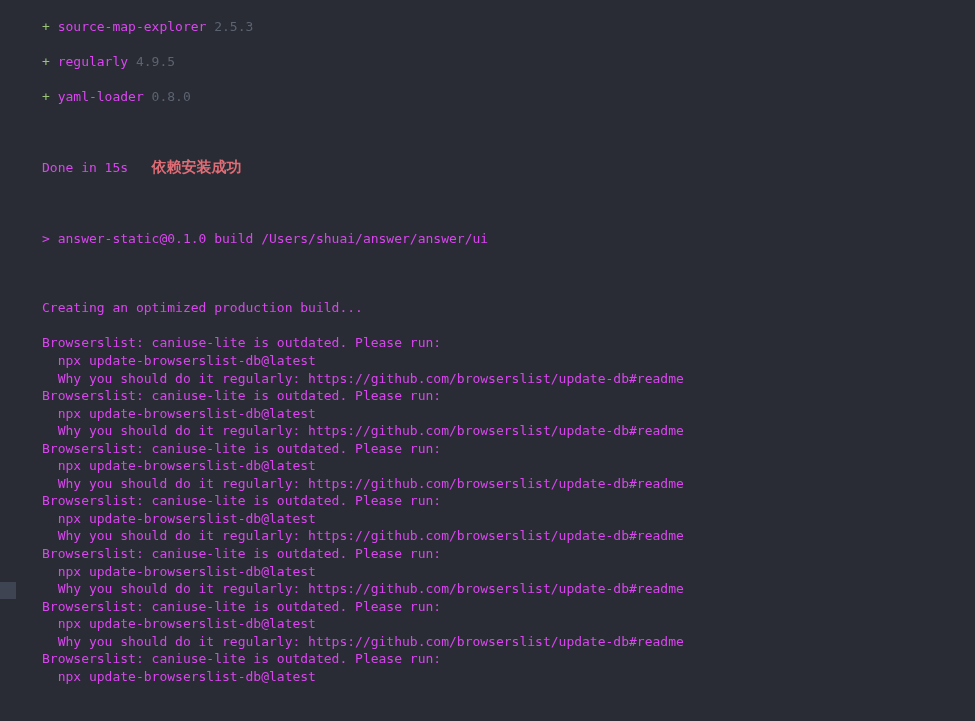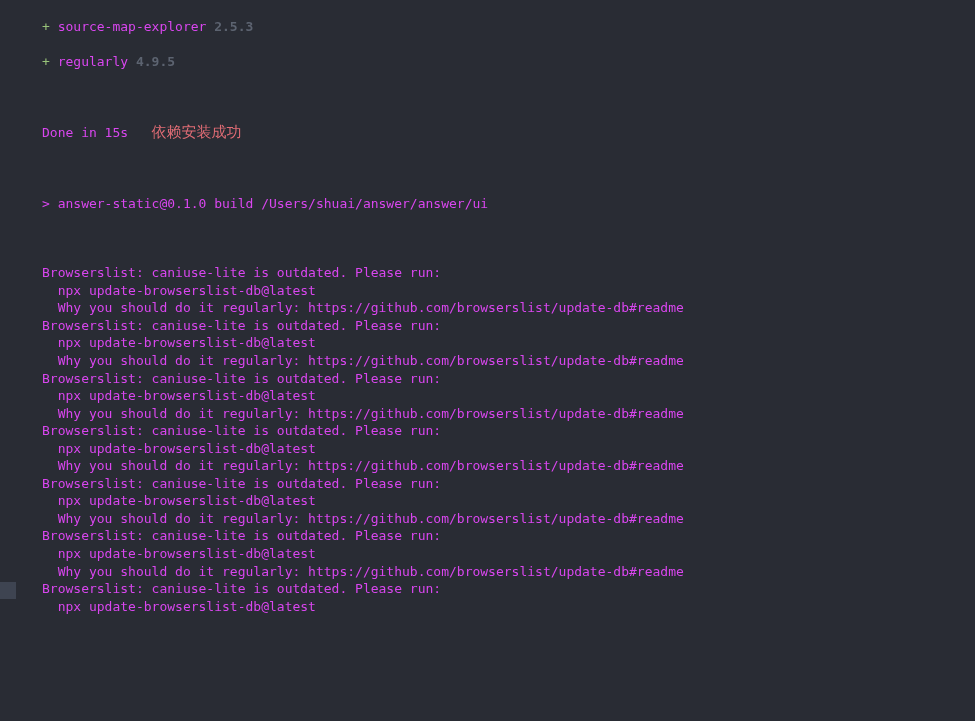--- a/index.html
+++ b/index.html
@@ -37,50 +37,51 @@
       left: 0;
       width: 16px;
       height: 17px;
       background-color: #3e4451;
     }
     .green-plus {
       color: #98c379;
     }
     .gray {
       color: #5c6370;
-      font-weight: bold;
     }
     .white {
       color: #d946ef;
     }
     .red-annotation {
       color: #e06c75;
       font-family: 'PingFang SC', 'Microsoft YaHei', sans-serif;
-      font-weight: 400;
+      font-weight: 700;
       font-size: 15px;
     }
     .line {
       display: block;
       min-height: 17px;
     }
   </style>
 </head>
 <body>
 
 <div class="gutter">
   <div class="gutter-highlight" style="top: 582px;"></div>
 </div>
 
 <div class="terminal">
 <span class="line"><span class="green-plus">+</span> <span class="white">source-map-explorer</span> <span class="gray">2.5.3</span></span>
 <span class="line"><span class="green-plus">+</span> <span class="white">regularly</span> <span class="gray">4.9.5</span></span>
+<span class="line"><span class="green-plus">+</span> <span class="white">yaml-loader</span> <span class="gray">0.8.0</span></span>
 <span class="line"></span>
 <span class="line"><span class="white">Done in 15s</span>   <span class="red-annotation">依赖安装成功</span></span>
 <span class="line"></span>
 <span class="line white">&gt; answer-static@0.1.0 build /Users/shuai/answer/answer/ui</span>
 <span class="line"></span>
+<span class="line white">Creating an optimized production build...</span>
 <span class="line white">Browserslist: caniuse-lite is outdated. Please run:</span><span class="line white">  npx update-browserslist-db@latest</span><span class="line white">  Why you should do it regularly: https://github.com/browserslist/update-db#readme</span><span class="line white">Browserslist: caniuse-lite is outdated. Please run:</span><span class="line white">  npx update-browserslist-db@latest</span><span class="line white">  Why you should do it regularly: https://github.com/browserslist/update-db#readme</span><span class="line white">Browserslist: caniuse-lite is outdated. Please run:</span><span class="line white">  npx update-browserslist-db@latest</span><span class="line white">  Why you should do it regularly: https://github.com/browserslist/update-db#readme</span><span class="line white">Browserslist: caniuse-lite is outdated. Please run:</span><span class="line white">  npx update-browserslist-db@latest</span><span class="line white">  Why you should do it regularly: https://github.com/browserslist/update-db#readme</span><span class="line white">Browserslist: caniuse-lite is outdated. Please run:</span><span class="line white">  npx update-browserslist-db@latest</span><span class="line white">  Why you should do it regularly: https://github.com/browserslist/update-db#readme</span><span class="line white">Browserslist: caniuse-lite is outdated. Please run:</span><span class="line white">  npx update-browserslist-db@latest</span><span class="line white">  Why you should do it regularly: https://github.com/browserslist/update-db#readme</span><span class="line white">Browserslist: caniuse-lite is outdated. Please run:</span><span class="line white">  npx update-browserslist-db@latest</span>
 
 
 
 
 
 </div>
 
 </body></html>

